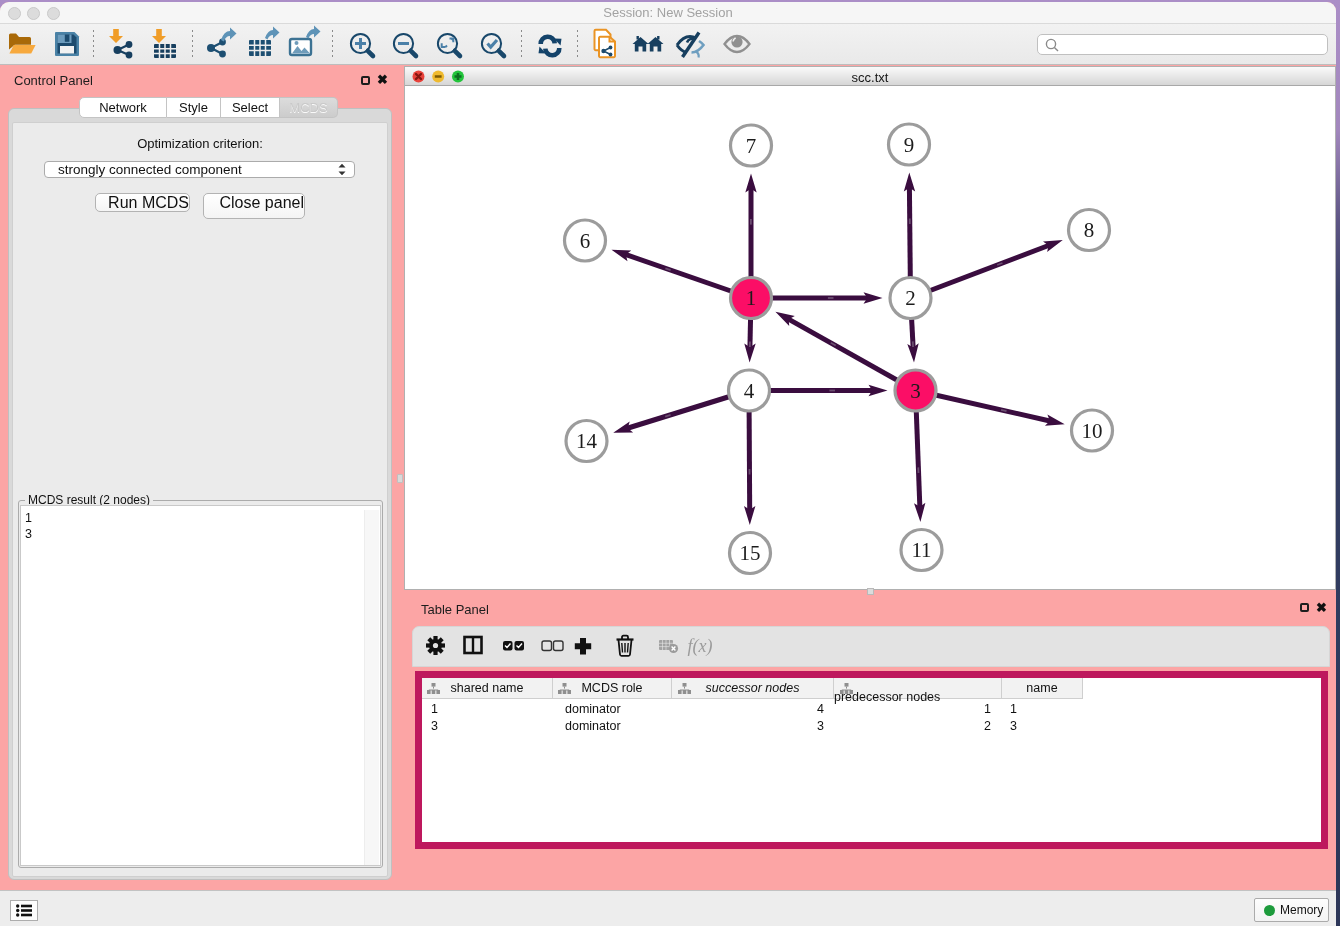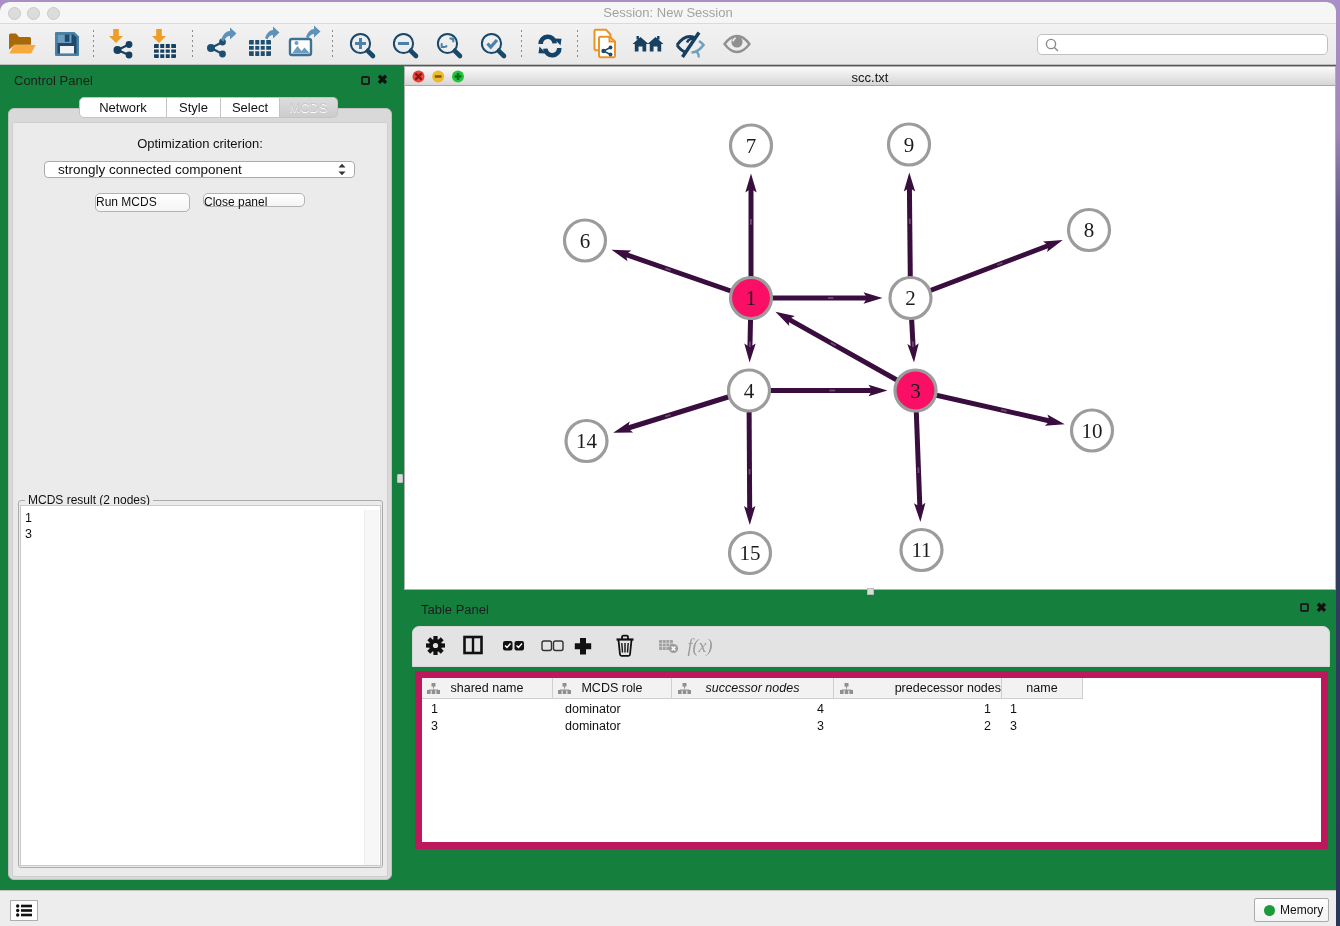--- a/index.html
+++ b/index.html
@@ -1,18 +1,18 @@
 <!DOCTYPE html>
 <html><head>
 <meta charset="utf-8">
 <style>
 * { margin:0; padding:0; box-sizing:border-box; }
 html,body { width:1340px; height:926px; overflow:hidden; }
 body { font-family:"Liberation Sans", sans-serif; background:linear-gradient(180deg,#ab8ec7 0%,#a287bd 14%,#5d5584 24%,#3c4168 32%,#313c60 60%,#2c3658 100%); position:relative; }
-.win { position:absolute; left:0; top:2px; width:1336px; height:924px; background:#15803d; border-radius:9px 9px 0 0; overflow:hidden; }
+.win { position:absolute; left:0; top:2px; width:1336px; height:924px; background:#fca5a5; border-radius:9px 9px 0 0; overflow:hidden; }
 .abs { position:absolute; }
 
 .titlebar { position:absolute; left:0; top:0; width:1336px; height:22px; background:#f6f6f6; border-bottom:1px solid #dadada; }
 .tl { position:absolute; top:5px; width:13px; height:13px; border-radius:50%; background:#dcdcdc; border:1px solid #c9c9c9; }
 .wtitle { position:absolute; top:3px; left:0; width:1336px; text-align:center; font-size:13px; color:#a2a2a2; }
 
 .toolbar { position:absolute; left:0; top:22px; width:1336px; height:41px; background:linear-gradient(#f2f2f2,#e9e9e9); border-bottom:1px solid #bdbdbd; }
 .sep { position:absolute; top:6px; height:28px; width:1px; background-image:linear-gradient(#8a8a8a 40%, rgba(0,0,0,0) 0%); background-size:1px 5px; }
 .searchbox { position:absolute; left:1037px; top:10px; width:291px; height:21px; background:#fff; border:1px solid #c0c0c0; border-radius:5px; }
 
@@ -20,21 +20,21 @@
 .floatbtn { position:absolute; width:9px; height:9px; border:2px solid #1d1d1d; border-radius:2px; }
 .closex { position:absolute; font-size:13px; font-weight:bold; color:#111; }
 
 .tabouter { position:absolute; left:8px; top:43px; width:384px; height:772px; background:#d9d9d9; border:1px solid #c0c0c0; border-radius:6px; }
 .tabinner { position:absolute; left:12px; top:57px; width:376px; height:755px; background:#ebebeb; border:1px solid #cfcfcf; border-radius:2px; }
 .tabbar { position:absolute; display:flex; font-size:13px; color:#111; height:21px; line-height:20px; text-align:center; }
 .tabbar .tb { background:#fff; border:1px solid #c4c4c4; border-left:none; }
 .tabbar .tb:first-child { border-left:1px solid #c4c4c4; border-radius:5px 0 0 5px; }
 .tabbar .tb:last-child { border-radius:0 5px 5px 0; }
 .tabbar .sel { background:linear-gradient(#dcdcdc,#cccccc); color:#c9c9c9; text-shadow:0 1px 0 #fafafa; }
-.btn { position:absolute; background:linear-gradient(#ffffff,#f4f4f4); border:1px solid #b3b3b3; border-radius:5px; font-size:12px; color:#111; text-align:left; line-height:17px; }
+.btn { position:absolute; background:linear-gradient(#ffffff,#f4f4f4); border:1px solid #b3b3b3; border-radius:5px; font-size:16px; color:#111; text-align:right; line-height:17px; }
 
 .netframe { position:absolute; left:404px; top:64px; width:932px; height:524px; background:#fff; border:1px solid #b0b0b0; }
 .nettitle { position:absolute; left:0; top:0; width:100%; height:19px; background:linear-gradient(#fafafa,#d6d6d6); border-bottom:1px solid #a8a8a8; }
 
 .tp-toolbar { position:absolute; left:412px; top:624px; width:918px; height:41px; background:#e3e3e3; border:1px solid #d6d6d6; border-radius:7px 7px 0 0; }
 .tptable { position:absolute; left:415px; top:669px; width:913px; height:178px; background:#fff; border:7px solid #be185d; }
 .thead { position:absolute; left:0; top:0; height:21px; background:#f2f2f2; border-right:1px solid #cfcfcf; border-bottom:1px solid #cfcfcf; font-size:12.5px; color:#111; }
 .trow { position:absolute; font-size:12.5px; color:#111; height:16.5px; line-height:16px; }
 .btabs { position:absolute; display:flex; font-size:13px; color:#111; height:20px; line-height:19px; text-align:center; }
 
@@ -198,21 +198,21 @@
       <div class="tb sel" style="width:58px;">MCDS</div>
     </div>
     <div class="abs" style="left:0;top:70.5px;width:400px;text-align:center;font-size:13px;color:#111;">Optimization criterion:</div>
     <div class="abs" style="left:44px;top:96px;width:311px;height:17px;background:#fff;border:1px solid #ababab;border-radius:4px;">
       <div class="abs" style="left:13px;top:0px;width:260px;font-size:13.5px;color:#111;line-height:16px;">strongly connected component</div>
       <svg class="abs" width="12" height="15" viewBox="0 0 12 15" style="right:6px;top:0px;">
           <path d="M2.5 5.5 L6 1.8 L9.5 5.5 Z M2.5 9.5 L6 13.2 L9.5 9.5 Z" fill="#333"></path>
         </svg>
     </div>
     <div class="btn" style="left:95px;top:128px;width:95px;height:19px;">Run MCDS</div>
-    <div class="btn" style="left:203px;top:128px;width:102px;height:14px;">Close panel</div>
+    <div class="btn" style="left:203px;top:128px;width:102px;height:26px;">Close panel</div>
 
     <div class="abs" style="left:18px;top:435px;width:365px;height:368px;border:1px solid #ababab;border-radius:3px;"></div>
     <div class="abs" style="left:25px;top:428px;background:#ebebeb;padding:0 3px;font-size:12px;color:#111;">MCDS result (2 nodes)</div>
     <div class="abs" style="left:20px;top:440px;width:361px;height:361px;background:#fff;border:1px solid #c9c9c9;">
       <div class="abs" style="left:4px;top:5px;font-size:12.5px;color:#111;line-height:15.5px;">1<br>3</div>
       <div class="abs" style="right:1px;top:4px;width:15px;height:355px;background:#f7f7f7;border-left:1px solid #ededed;"></div>
     </div>
   </div>
 
   <div class="abs" style="left:397px;top:472px;width:6px;height:9px;background:#d9d9d9;border:1px solid #c0c0c0;border-radius:1px;"></div>
@@ -405,21 +405,21 @@
     <div class="thead" style="left:412px;width:168px;">
         <svg class="abs" style="left:6px;top:5px;" width="13" height="11" viewBox="0 0 13 11">
           <g fill="#8f8f8f">
             <rect x="4.5" y="0" width="4" height="3.6"></rect>
             <rect x="0" y="7" width="3.6" height="4"></rect>
             <rect x="4.7" y="7" width="3.6" height="4"></rect>
             <path d="M6.5 3.6 v2 M1.8 9 v-2 h9.4 v2" fill="none" stroke="#8f8f8f" stroke-width="1"></path>
             <rect x="9.4" y="7" width="3.6" height="4"></rect>
           </g>
         </svg>
-        <div style="position:absolute;left:0;top:3px;width:100%;text-align:right;">predecessor nodes</div>
+        <div style="position:absolute;left:0;top:12px;width:100%;text-align:left;">predecessor nodes</div>
       </div>
     <div class="thead" style="left:580px;width:81px;border-right:1px solid #cfcfcf;">
         <div style="position:absolute;left:0;top:3px;width:100%;text-align:center;">name</div>
       </div>
     <div class="trow" style="left:9px;top:23px;">1</div>
     <div class="trow" style="left:143px;top:23px;">dominator</div>
     <div class="trow" style="left:250px;top:23px;width:152px;text-align:right;">4</div>
     <div class="trow" style="left:412px;top:23px;width:157px;text-align:right;">1</div>
     <div class="trow" style="left:588px;top:23px;">1</div>
     <div class="trow" style="left:9px;top:39.5px;">3</div>

